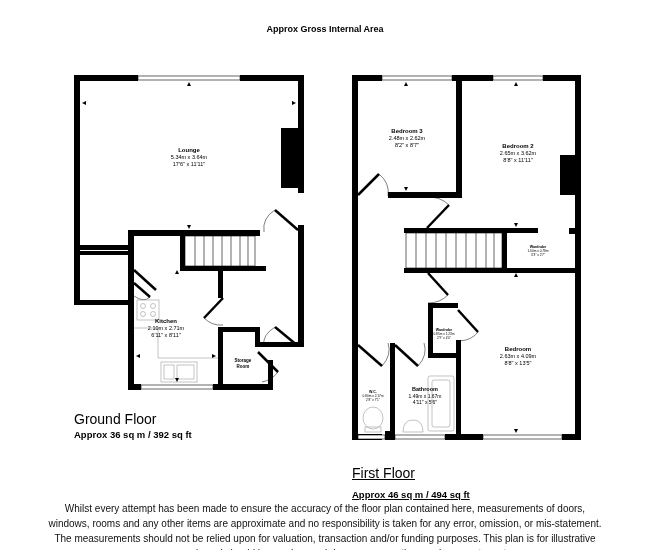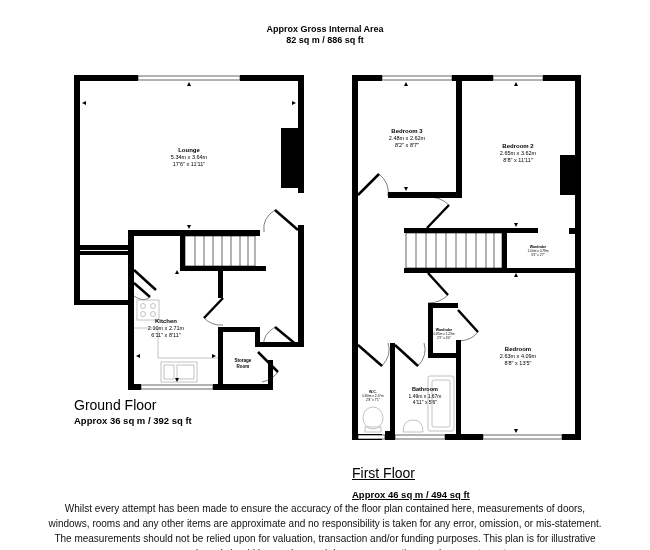--- a/index.html
+++ b/index.html
@@ -13,21 +13,20 @@
   .room-label { position: absolute; text-align: center; font-size: 5.5px; line-height: 7px; white-space: nowrap; transform: translateX(-50%); }
   .room-label .nm { font-weight: bold; font-size: 6px; }
   .room-label.tiny { font-size: 3.2px; line-height: 4px; }
   .room-label.tiny .nm { font-size: 3.6px; }
 </style>
 </head>
 <body>
 
 <div class="abs gia">
   <div>Approx Gross Internal Area</div>
-  <div>82 sq m / 886 sq ft</div>
 </div>
 
 <svg class="plan" width="650" height="550" viewBox="0 0 650 550">
 
   <g fill="#000">
 
     <rect x="74" y="75" width="6" height="175"></rect>
     <rect x="74" y="75" width="64" height="6"></rect>
     <rect x="240" y="75" width="64" height="6"></rect>
     <rect x="298" y="75" width="6" height="118"></rect>
@@ -237,21 +236,21 @@
   <div class="nm">W.C.</div>
   <div>0.80m x 2.17m</div>
   <div>2'8" x 7'1"</div>
 </div>
 <div class="room-label" style="left:425px; top:386px; font-size:5px; line-height:6.5px;">
   <div class="nm" style="font-size:5.5px;">Bathroom</div>
   <div>1.49m x 1.67m</div>
   <div>4'11" x 5'6"</div>
 </div>
 
-<div class="abs" style="left:74px; top:397px;">
+<div class="abs" style="left:74px; top:411px;">
   <div class="floor-title">Ground Floor</div>
   <div class="floor-area" style="margin-top:2px;">Approx 36 sq m / 392 sq ft</div>
 </div>
 <div class="abs" style="left:352px; top:465px;text-decoration:underline;">
   <div class="floor-title">First Floor</div>
   <div class="floor-area" style="margin-top:8px;">Approx 46 sq m / 494 sq ft</div>
 </div>
 
 <div class="abs disclaimer">Whilst every attempt has been made to ensure the accuracy of the floor plan contained here, measurements of doors, windows, rooms and any other items are approximate and no responsibility is taken for any error, omission, or mis-statement. The measurements should not be relied upon for valuation, transaction and/or funding purposes. This plan is for illustrative purposes only and should be used as such by any prospective purchaser or tenant.</div>
 

